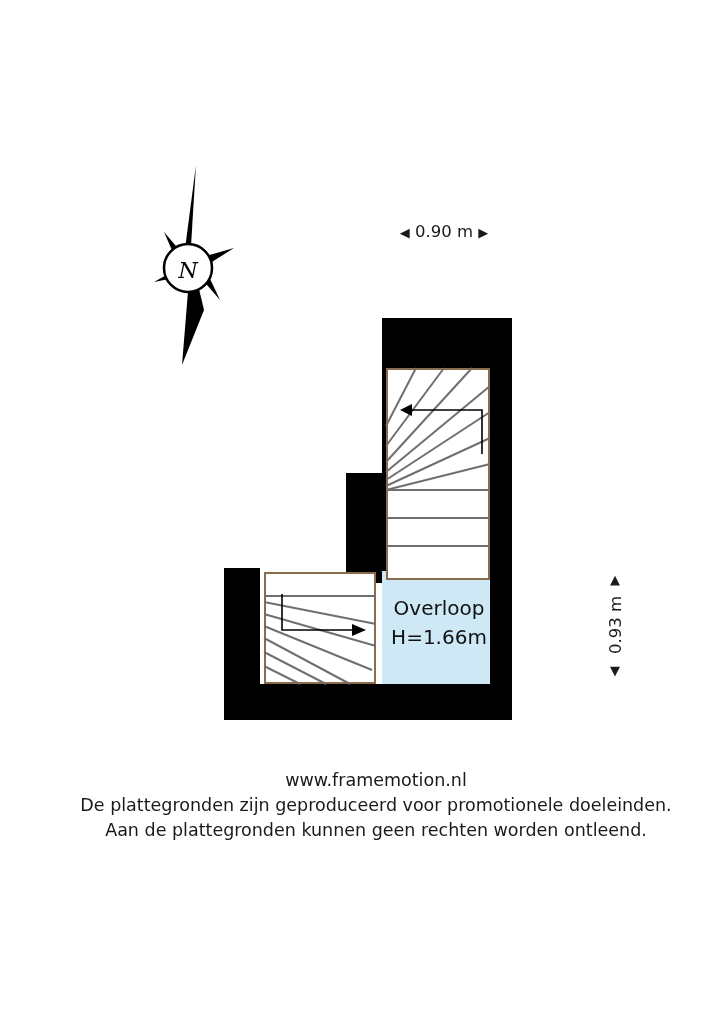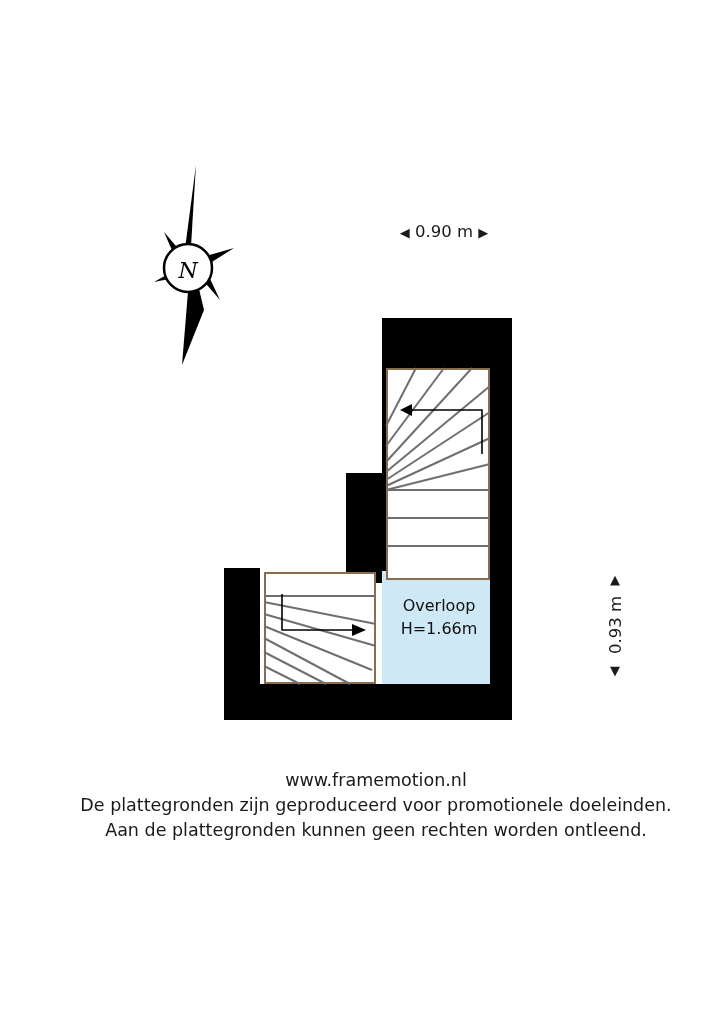--- a/index.html
+++ b/index.html
@@ -114,21 +114,21 @@
     background: #cfe8f5;
     box-sizing: border-box;
   }
 
   .room-label {
     position: absolute;
     left: 160px;
     top: 276px;
     width: 110px;
     text-align: center;
-    font-size: 16px;
+    font-size: 20px;
     color: #111111;
     line-height: 1.45;
   }
 
   svg { display: block; overflow: visible; }
 
   
   .footer {
     position: absolute;
     left: 0;

